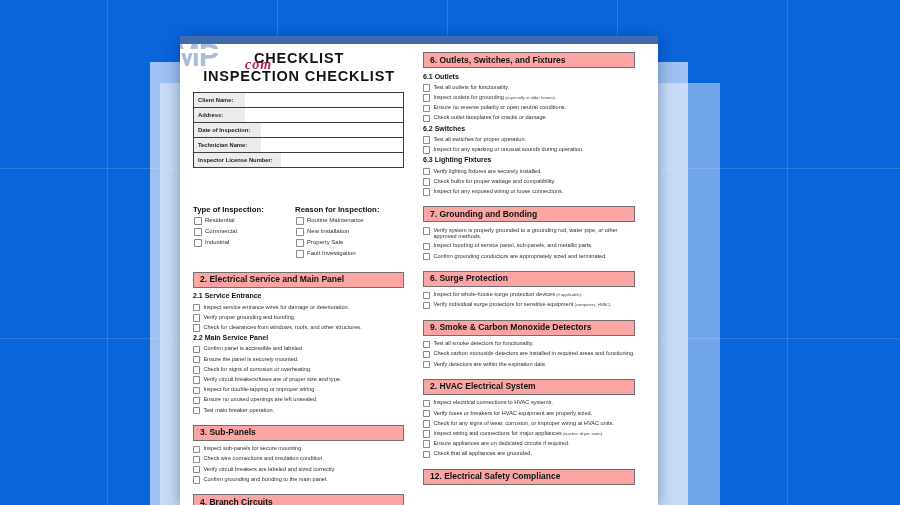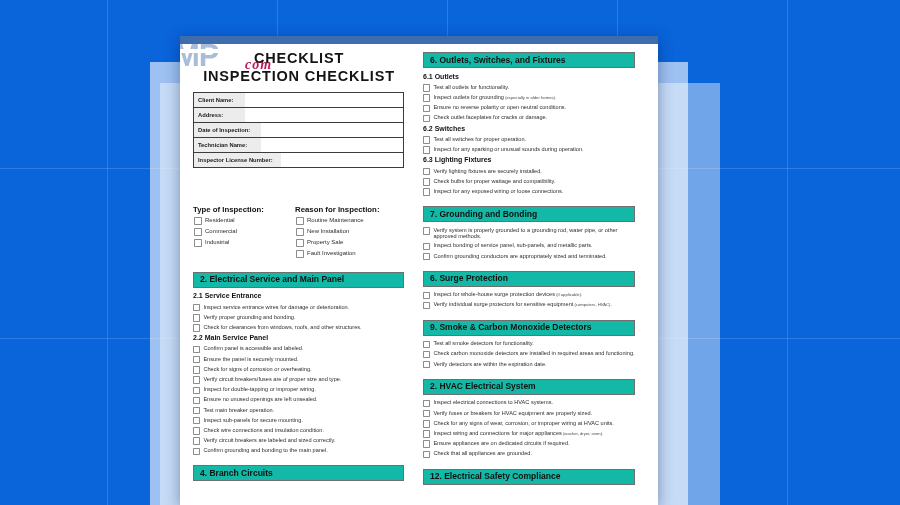--- a/index.html
+++ b/index.html
@@ -18,21 +18,21 @@
   .wm-letters{position:absolute;left:-6px;top:4px;font-weight:800;font-size:31px;line-height:31px;
         letter-spacing:-1px;color:#a9bdd9;}
   .wm-slice{position:absolute;left:0;top:13px;width:98px;height:4px;background:#ffffff;}
   .wm-suffix{position:absolute;left:33px;top:21px;font-family:Liberation Serif, serif;
         font-style:italic;font-weight:600;font-size:14px;color:#be185d;letter-spacing:1px;margin-left:32px;}
   .title{position:absolute;left:8px;top:13px;width:222px;text-align:center;font-weight:800;
         font-size:14.5px;line-height:18px;color:#141414;letter-spacing:.8px;}
   .col{position:absolute;width:211px;}
   .col-left{left:13px;top:59px;}
   .col-right{left:243px;top:16px;width:212px;}
-  .sec-header{background:#14b8a6;border:1px solid #6f6f6f;font-weight:700;font-size:8.5px;
+  .sec-header{background:#fca5a5;border:1px solid #6f6f6f;font-weight:700;font-size:8.5px;
         line-height:9px;padding:2.5px 4px 2.5px 6px;color:#111;margin:10.5px 0 4.5px;}
   .col > .sec-header:first-child{margin-top:0;}
   .subheading{font-weight:700;font-size:7px;line-height:8.5px;color:#111;margin:2.5px 0 2.8px;}
   .item{display:flex;align-items:flex-start;margin:0 0 2.4px;}
   .cb{flex:0 0 auto;width:5.4px;height:5.4px;border:.8px solid #8c8c8c;background:#fff;
         border-radius:.8px;margin:.4px 3px 0 0;}
   .item-text{font-size:5.6px;line-height:6.6px;color:#2e2e2e;}
   .item-note{font-size:4.2px;color:#4a4a4a;}
   .fields{border:1px solid #3c3c3c;margin-top:-3px;}
   .frow{display:flex;height:14px;border-top:1px solid #3c3c3c;}
@@ -158,20 +158,21 @@
         <span class="item-text">Inspect for double-tapping or improper wiring.</span>
       </label>
       <label class="item">
         <span class="cb"></span>
         <span class="item-text">Ensure no unused openings are left unsealed.</span>
       </label>
       <label class="item">
         <span class="cb"></span>
         <span class="item-text">Test main breaker operation.</span>
       </label>
+      <div class="sec-header">3. Sub-Panels</div>
       <label class="item">
         <span class="cb"></span>
         <span class="item-text">Inspect sub-panels for secure mounting.</span>
       </label>
       <label class="item">
         <span class="cb"></span>
         <span class="item-text">Check wire connections and insulation condition.</span>
       </label>
       <label class="item">
         <span class="cb"></span>

